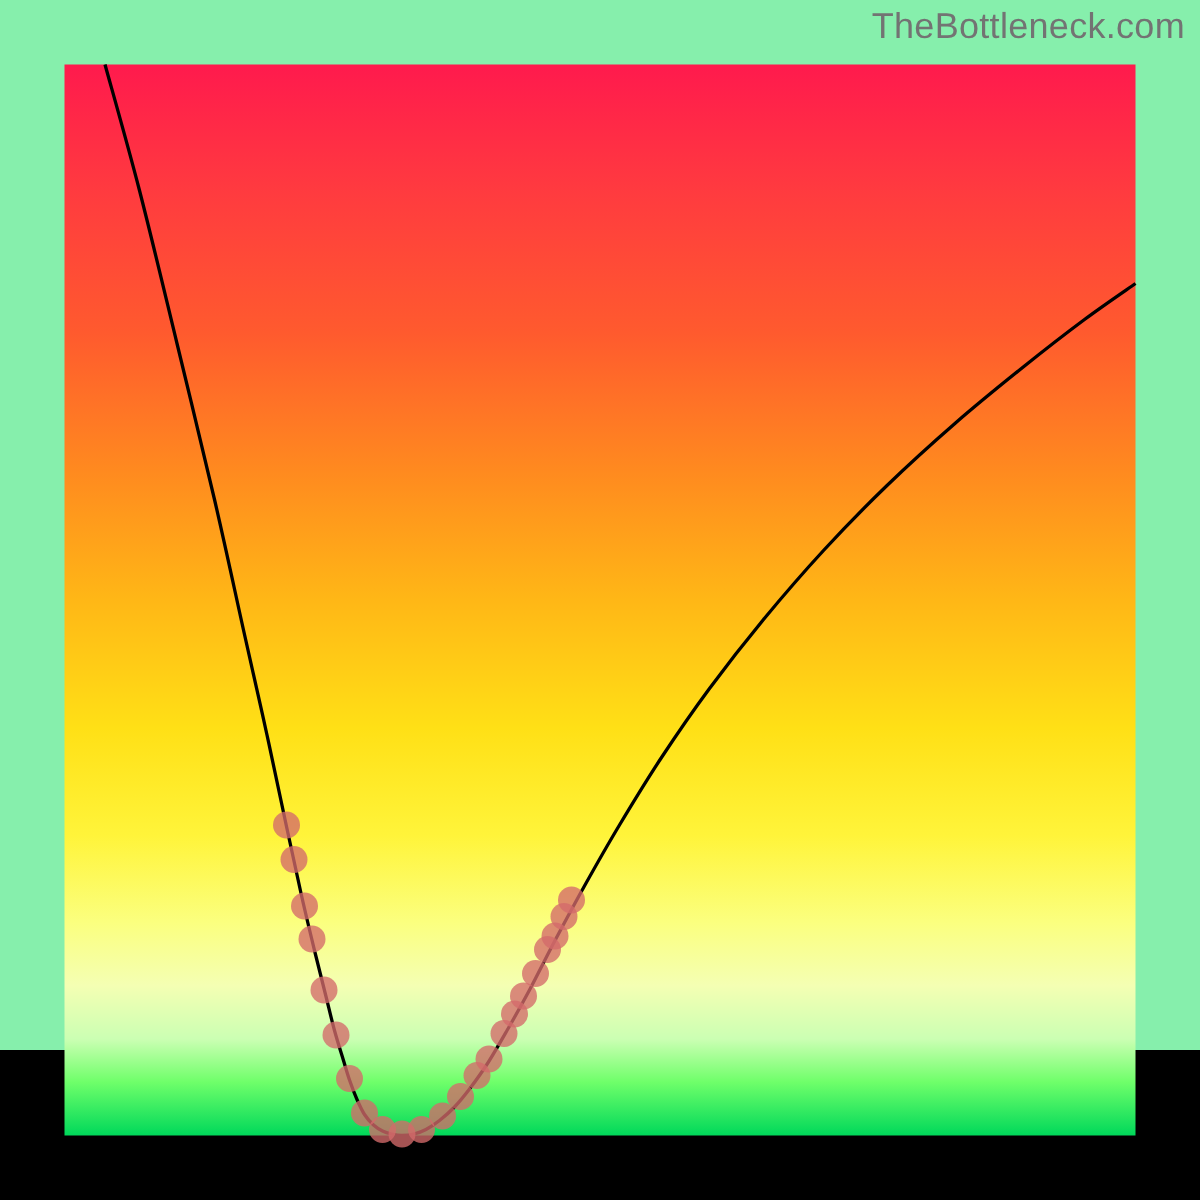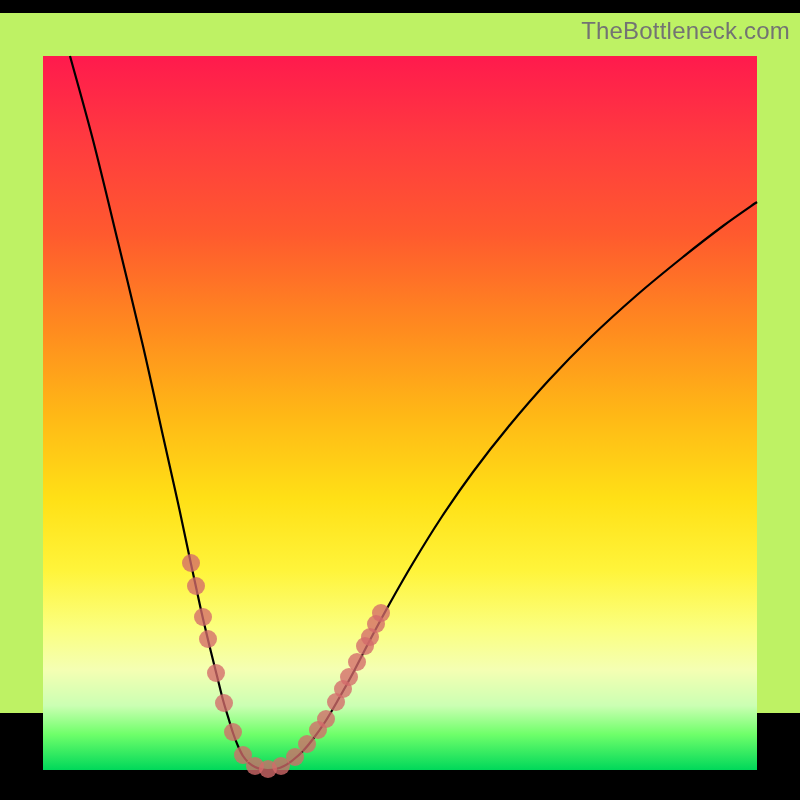--- a/index.html
+++ b/index.html
@@ -7,24 +7,24 @@
     padding: 0;
     width: 800px;
     height: 800px;
     background: #000;
     overflow: hidden;
     font-family: Arial, Helvetica, sans-serif;
   }
   .frame {
     position: absolute;
     left: 0;
-    top: 13px;
+    top: 0;
     width: 800px;
     height: 700px;
-    background: #bef264;
+    background: #86efac;
   }
   .plot-area {
     position: absolute;
     left: 43px;
     top: 43px;
     width: 714px;
     height: 714px;
     
     background: linear-gradient(
       to bottom,

